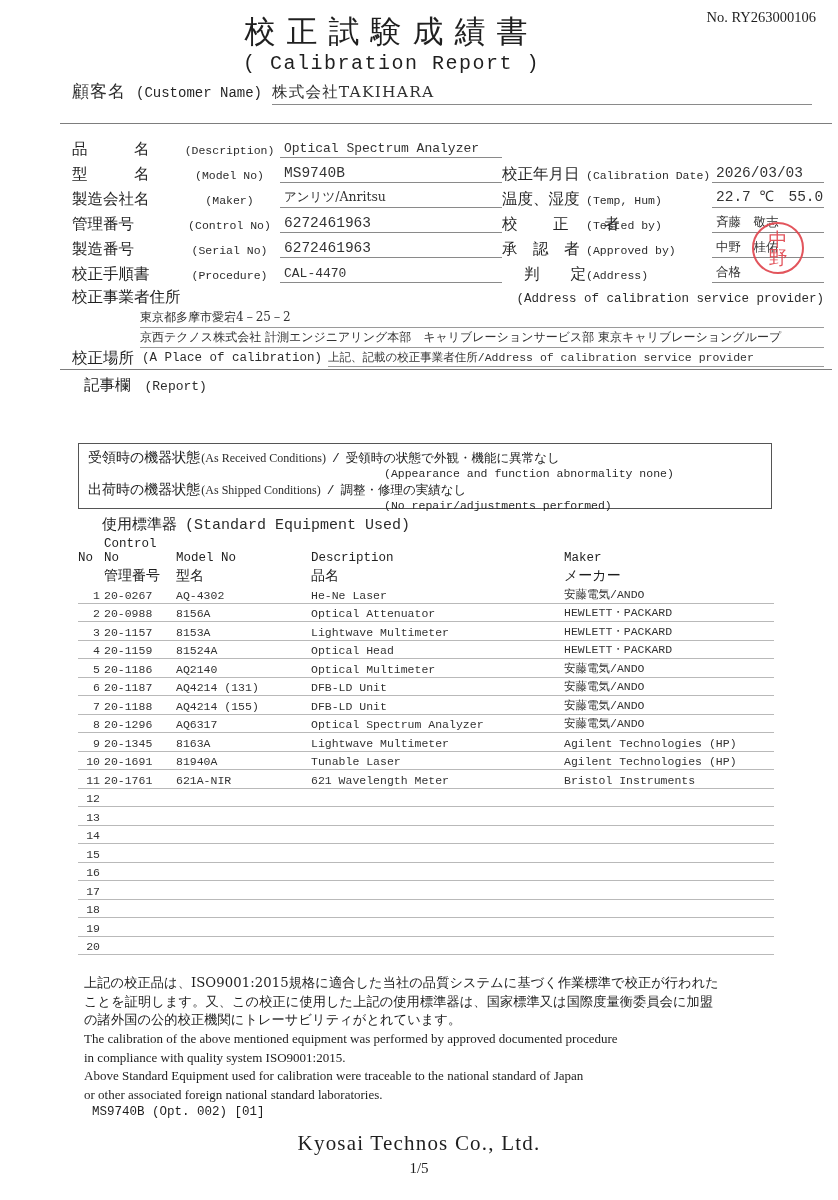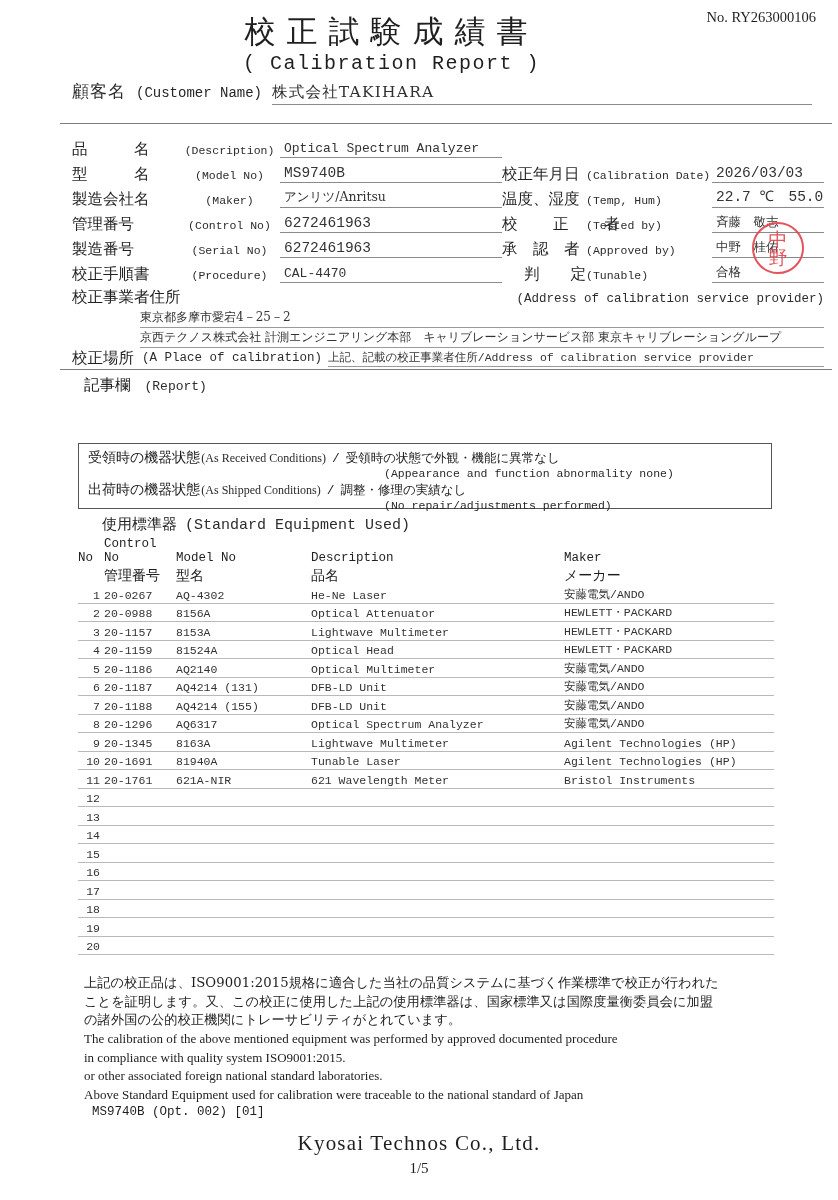--- a/index.html
+++ b/index.html
@@ -339,21 +339,21 @@
         <div class="k-wrap kcell-e">
             <span class="k-en">(Procedure)</span>
           </div>
         <div class="val">CAL-4470</div>
       </div>
       <div class="col-right">
         <div class="k-wrap kcell-rl">
             <span class="k-jp" style="padding-left:22px;">判　　定</span>
           </div>
         <div class="k-wrap kcell-re">
-            <span class="k-en">(Tunable)</span>
+            <span class="k-en">(Address)</span>
           </div>
         <div class="val jpv">合格</div>
       </div>
     </div>
   </div>
 
   <div class="seal">
     <span>中</span>
     <span>野</span>
   </div>
@@ -573,21 +573,21 @@
         </tbody>
     </table>
   </div>
 
   <div class="statement">
     <div class="st-jp">上記の校正品は、ISO9001:2015規格に適合した当社の品質システムに基づく作業標準で校正が行われた</div>
     <div class="st-jp">ことを証明します。又、この校正に使用した上記の使用標準器は、国家標準又は国際度量衡委員会に加盟</div>
     <div class="st-jp">の諸外国の公的校正機関にトレーサビリティがとれています。</div>
     <div class="st-en">The calibration of the above mentioned equipment was performed by approved documented procedure</div>
     <div class="st-en">in compliance with quality system ISO9001:2015.</div>
+    <div class="st-en">Above Standard Equipment used for calibration were traceable to the national standard of Japan</div>
     <div class="st-en">or other associated foreign national standard laboratories.</div>
-    <div class="st-en">Above Standard Equipment used for calibration were traceable to the national standard of Japan</div>
     <div class="st-model">MS9740B (Opt. 002) [01]</div>
   </div>
 
   <div class="company">Kyosai Technos Co., Ltd.</div>
   <div class="pageno">1/5</div>
 
 </div>
 
 </body></html>

